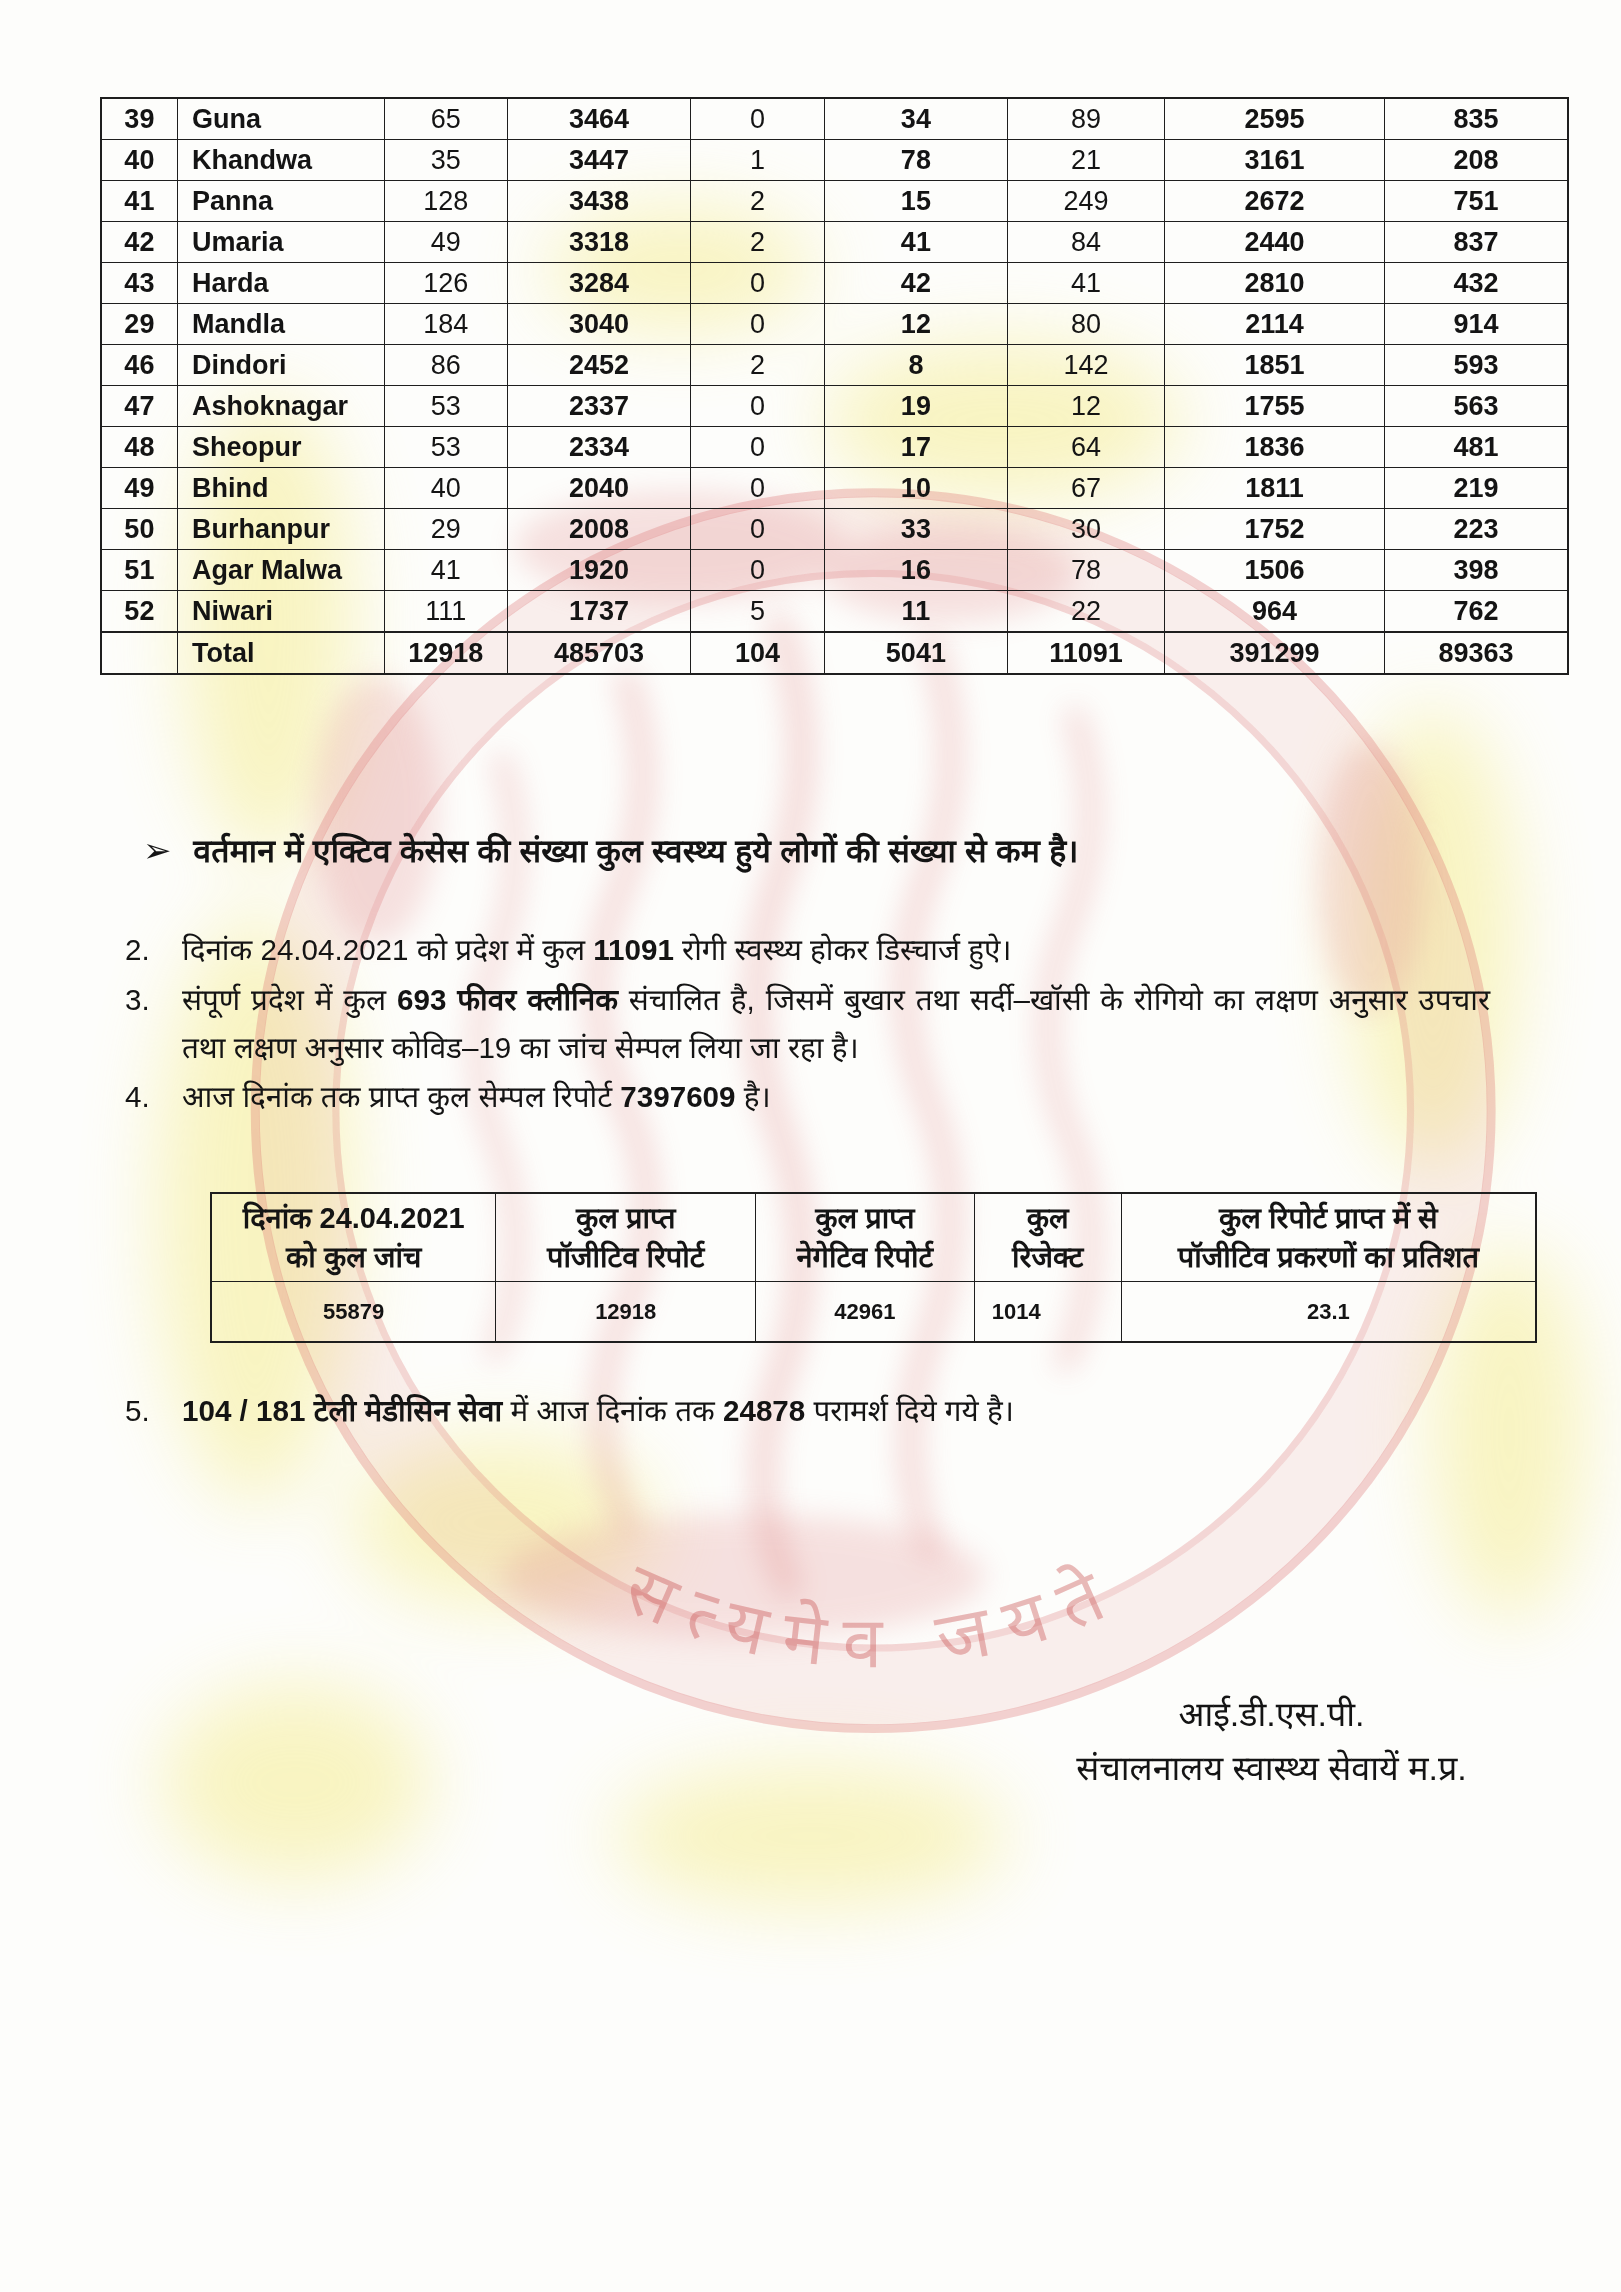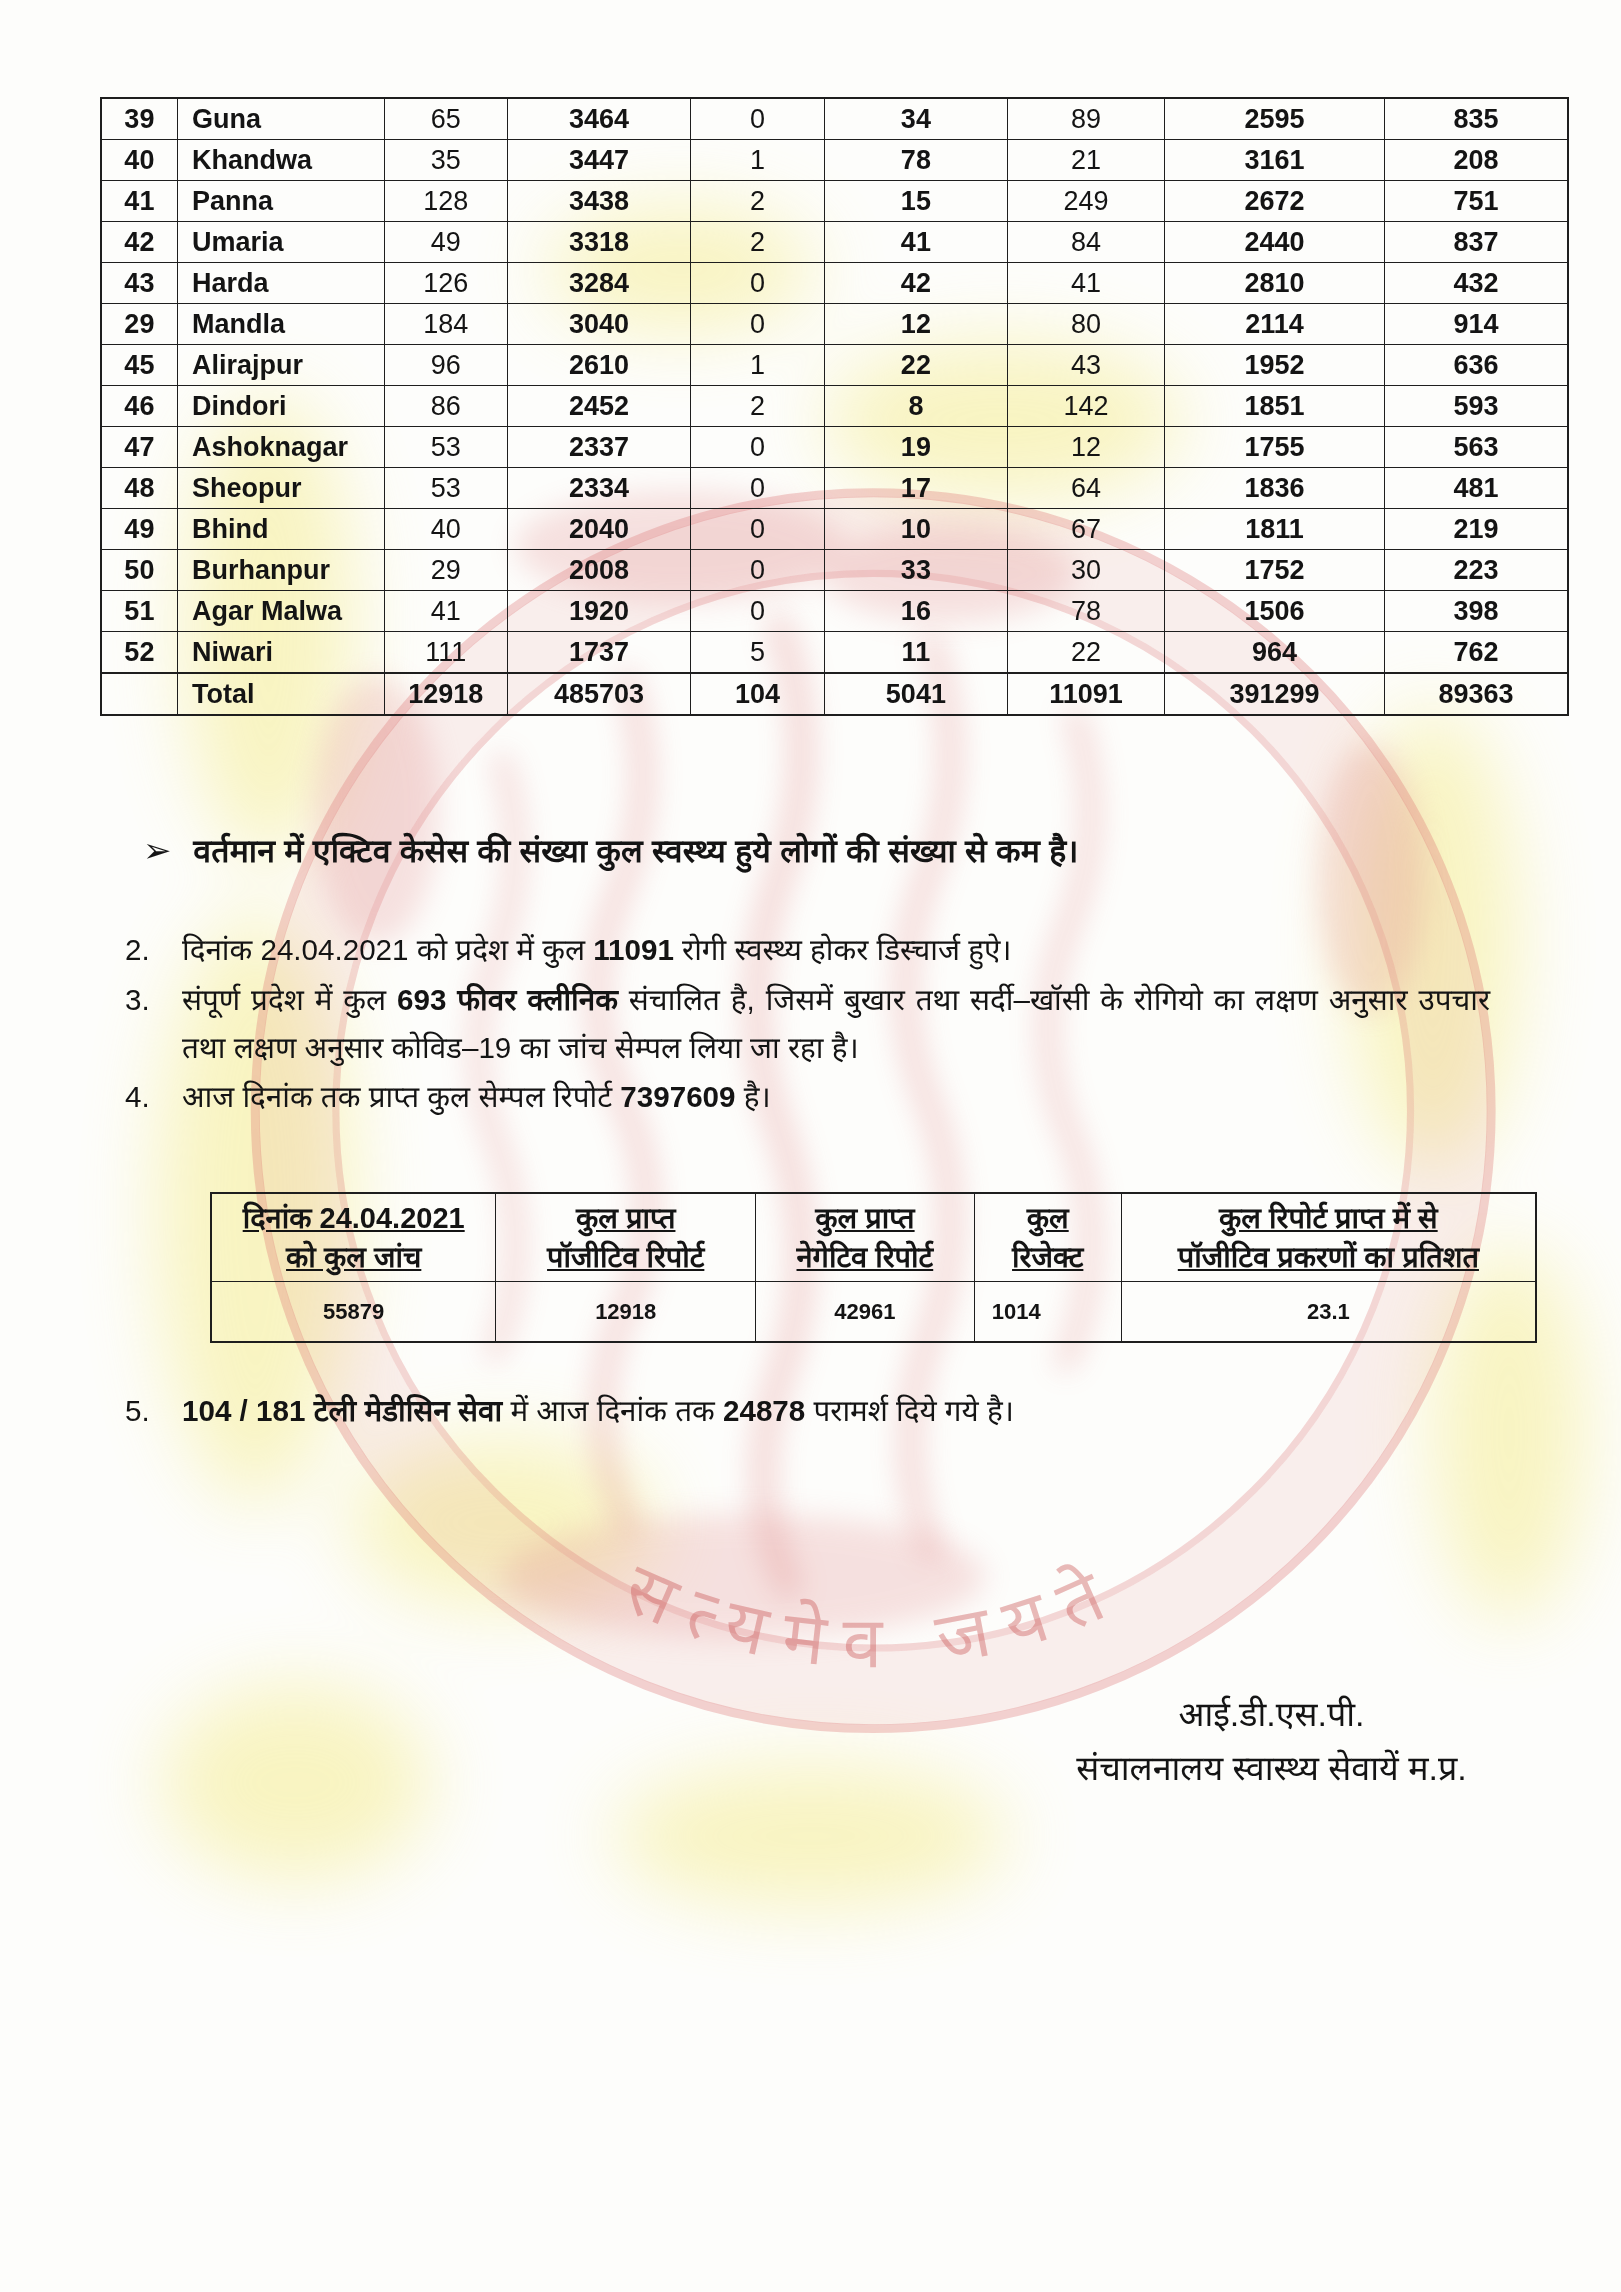--- a/index.html
+++ b/index.html
@@ -56,21 +56,21 @@
   #summary-table{
     position:absolute;left:210px;top:1192px;width:1327px;
     border-collapse:collapse;table-layout:fixed;
     border:2.7px solid #1e1e1e;
   }
   #summary-table th{
     border:1.8px solid #1e1e1e;
     height:87px;
     font-size:29px;font-weight:700;
     text-align:center;vertical-align:middle;
-    white-space:pre-line;line-height:39px;padding:0 1px;text-decoration:underline;
+    white-space:pre-line;line-height:39px;padding:0 1px;
   }
   #summary-table td{
     border:1.8px solid #1e1e1e;
     height:57px;
     font-size:22px;font-weight:700;
     text-align:center;vertical-align:middle;
   }
   #summary-table td.left{text-align:left;padding-left:17px}
 
   
@@ -205,31 +205,20 @@
         <tr>
           <td class="c0 b">29</td>
           <td class="c1 b">Mandla</td>
           <td class="c2">184</td>
           <td class="c3 b">3040</td>
           <td class="c4">0</td>
           <td class="c5 b">12</td>
           <td class="c6">80</td>
           <td class="c7 b">2114</td>
           <td class="c8 b">914</td>
-        </tr>
-        <tr>
-          <td class="c0 b">45</td>
-          <td class="c1 b">Alirajpur</td>
-          <td class="c2">96</td>
-          <td class="c3 b">2610</td>
-          <td class="c4">1</td>
-          <td class="c5 b">22</td>
-          <td class="c6">43</td>
-          <td class="c7 b">1952</td>
-          <td class="c8 b">636</td>
         </tr>
         <tr>
           <td class="c0 b">46</td>
           <td class="c1 b">Dindori</td>
           <td class="c2">86</td>
           <td class="c3 b">2452</td>
           <td class="c4">2</td>
           <td class="c5 b">8</td>
           <td class="c6">142</td>
           <td class="c7 b">1851</td>

